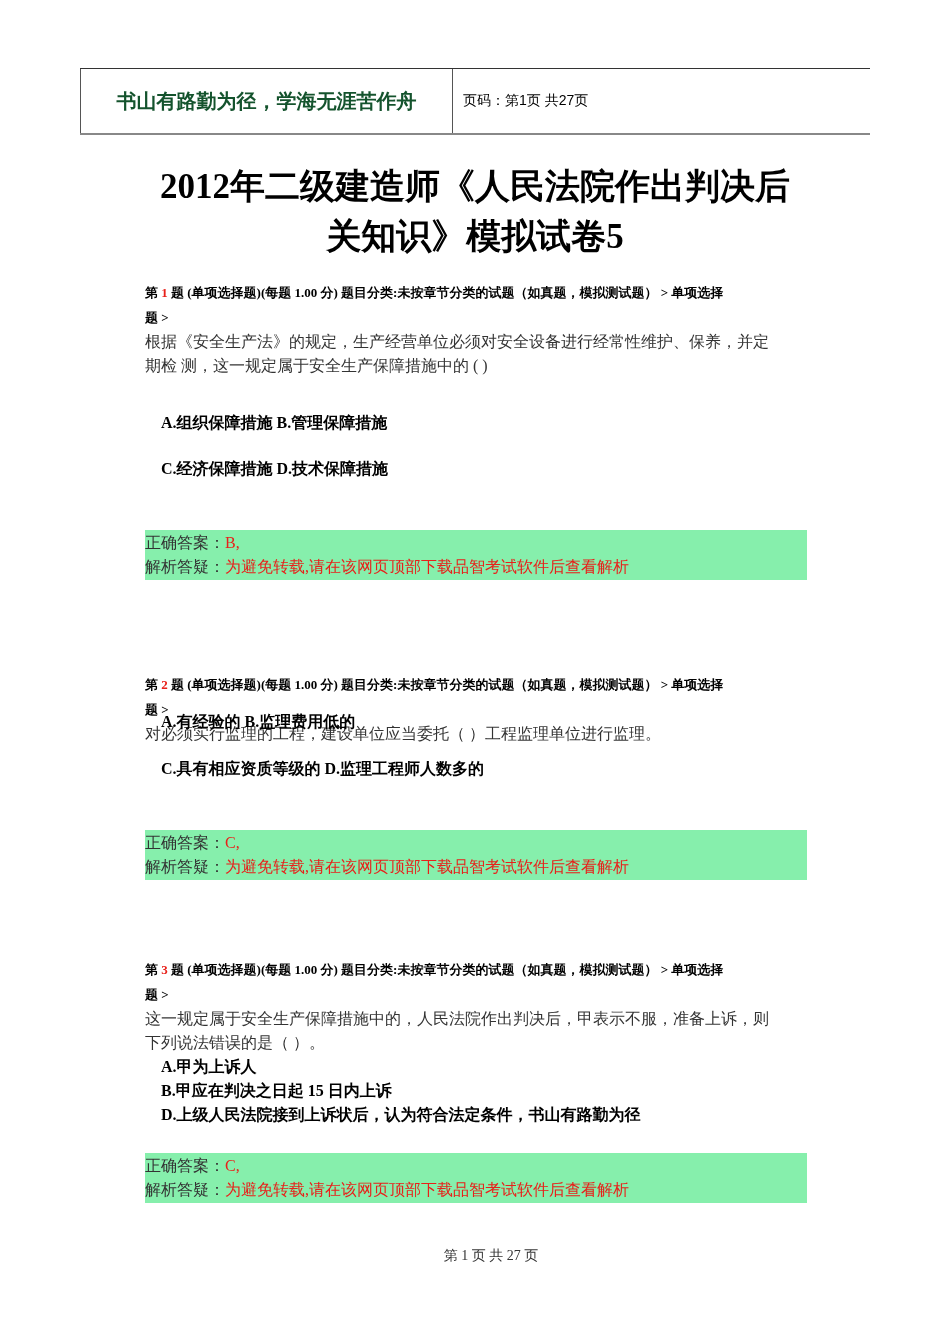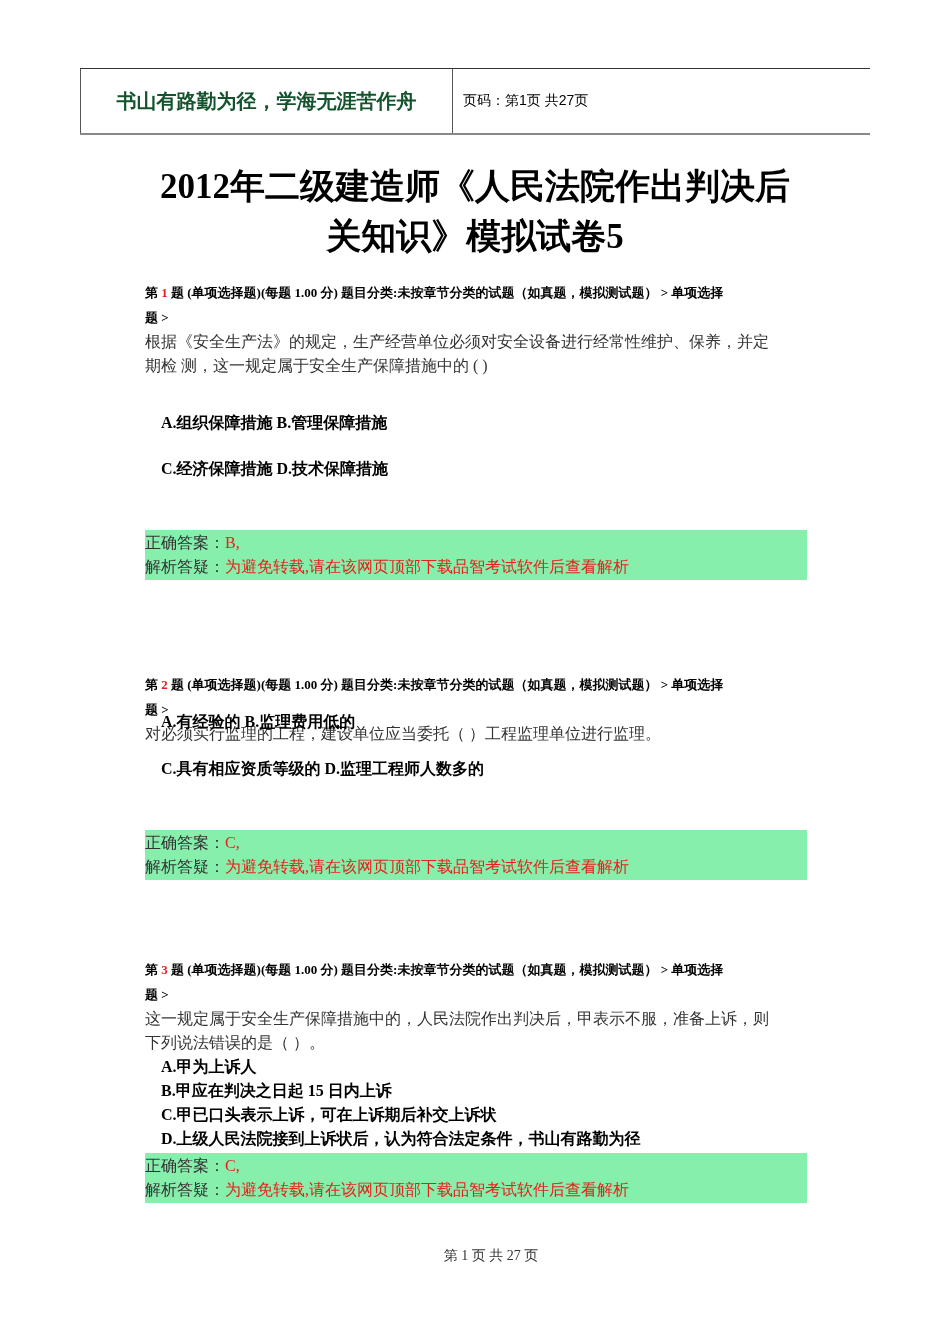--- a/index.html
+++ b/index.html
@@ -83,21 +83,20 @@
   <div class="q-meta">
     <span>第 </span><span class="num">3</span> <span>题  (单项选择题)(每题  1.00 分) 题目分类:未按章节分类的试题（如真题，模拟测试题）  &gt; 单项选择</span>
   </div>
   <div class="q-meta">题 &gt;</div>
   <div class="q-stem">
     <div>这一规定属于安全生产保障措施中的，人民法院作出判决后，甲表示不服，准备上诉，则</div>
     <div>下列说法错误的是（        ）。</div>
   </div>
   <div class="q-opt">A.甲为上诉人</div>
   <div class="q-opt">B.甲应在判决之日起 15 日内上诉</div>
-  <div class="q-opt">C.甲已口头表示上诉，可在上诉期后补交上诉状</div>
   <div class="q-opt">D.上级人民法院接到上诉状后，认为符合法定条件，书山有路勤为径</div>
 </div>
 <div class="ans-box" style="top:1153px;">
   <div><span class="lbl">正确答案：</span><span class="val">C,</span></div>
   <div><span class="lbl">解析答疑：</span><span class="val">为避免转载,请在该网页顶部下载品智考试软件后查看解析</span></div>
 </div>
 
 <div class="footer">第 1 页 共 27 页</div>
 
 </body></html>

